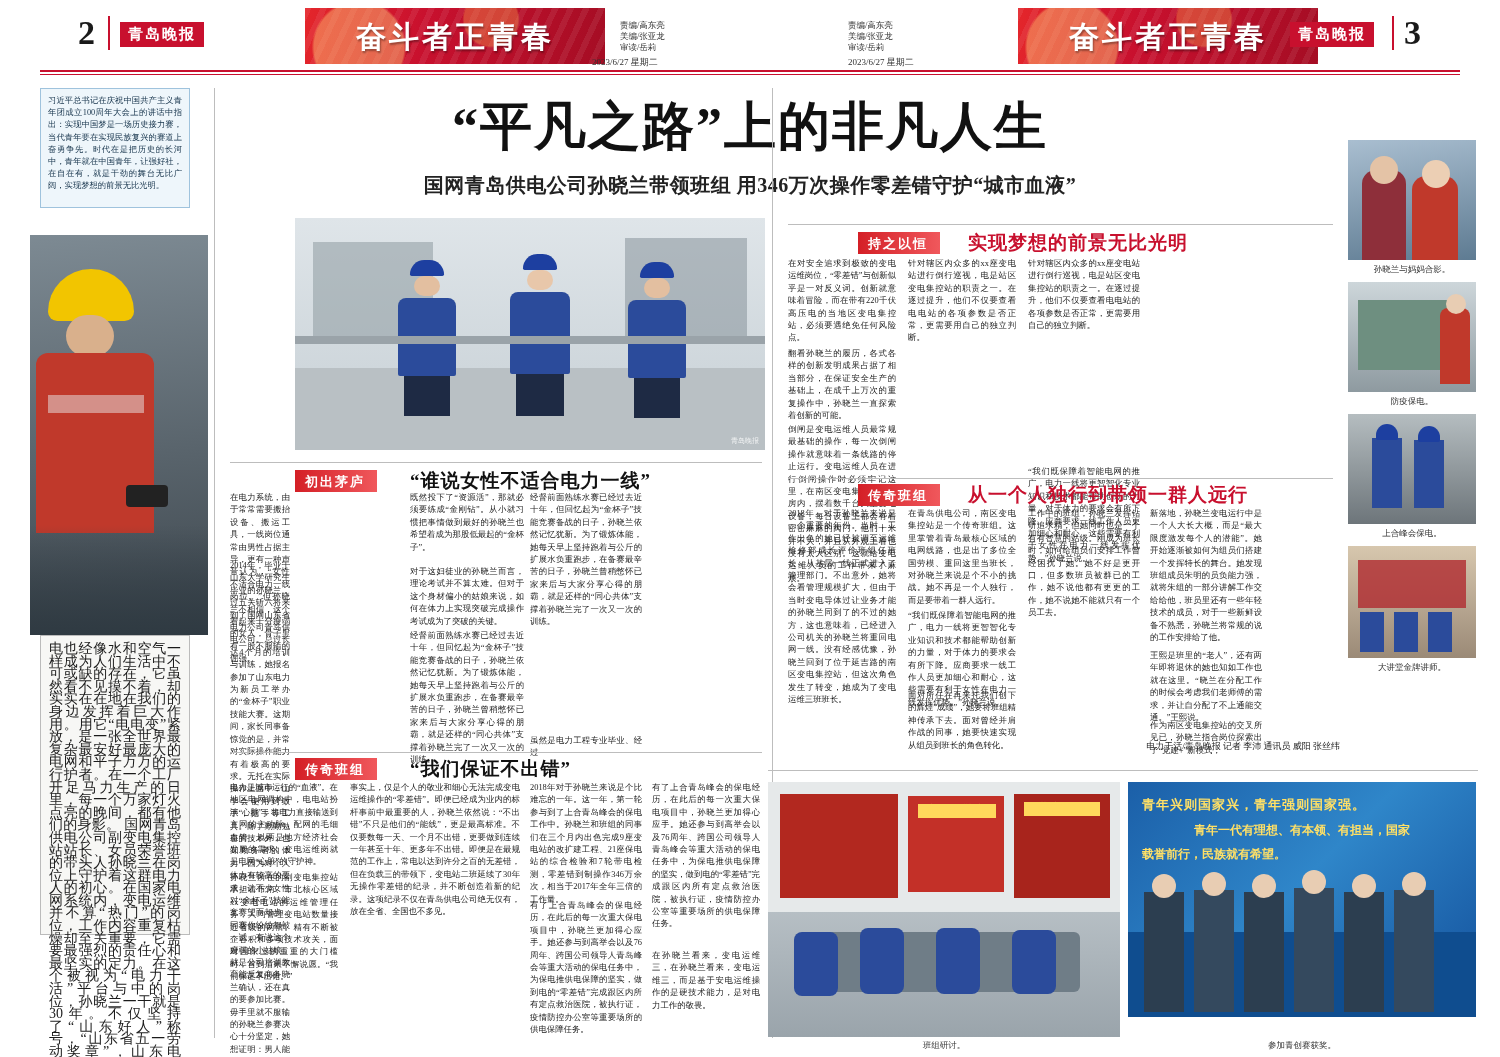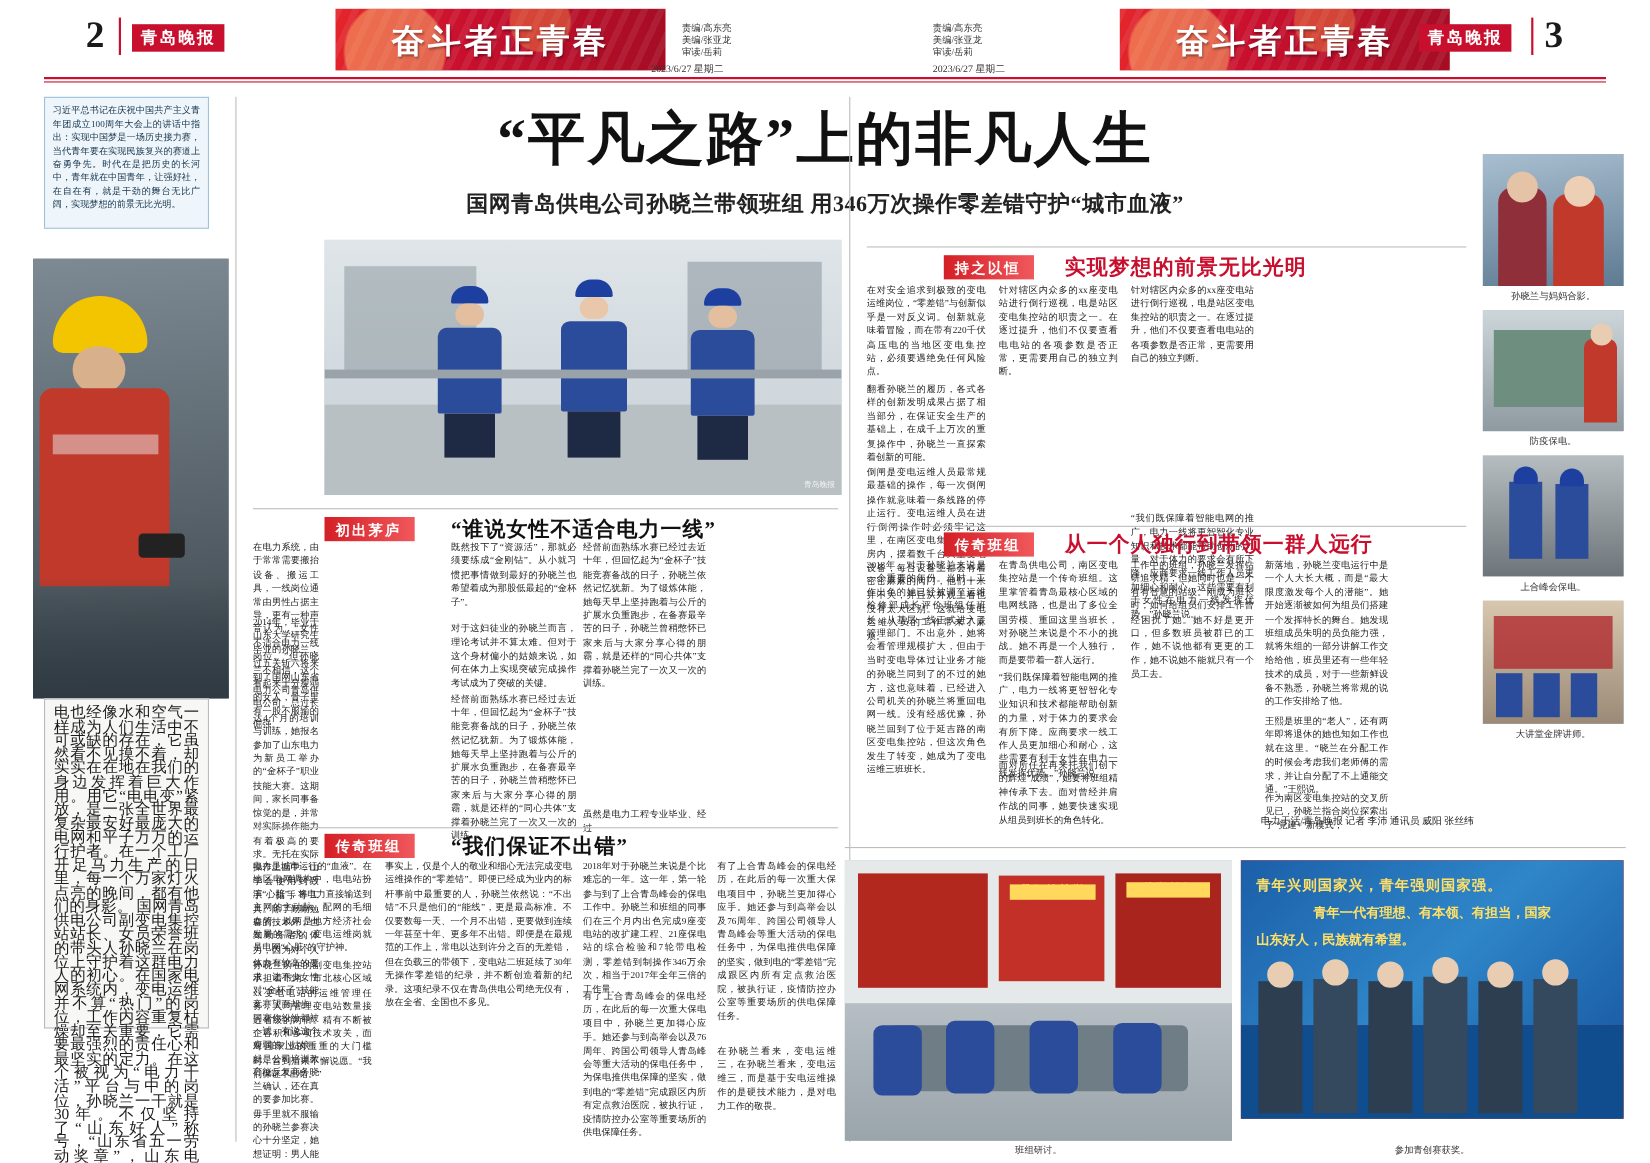--- a/index.html
+++ b/index.html
@@ -321,21 +321,21 @@
     <div class="blurb-red" style="left:140px;top:20px;width:96px;font-size:12px;color:#ffd85c;">我们的荣誉</div>
     <div class="blurb-red" style="left:246px;top:18px;width:96px;font-size:12px;color:#ffd85c;">载誉前行</div>
   </div>
   <div class="cap" style="left:768px;top:1040px;width:352px;">班组研讨。</div>
 
   <div class="photo ph-red" style="left:1128px;top:782px;width:348px;height:235px;">
     <div style="position:absolute;left:0;top:0;width:348px;height:150px;background:linear-gradient(135deg,#1b5fa8,#2f86c9 55%,#1b5fa8);"></div>
     <div style="position:absolute;left:0;top:150px;width:348px;height:105px;background:#0f4d8f;"></div>
     <div style="position:absolute;left:14px;top:14px;width:320px;height:22px;color:#ffe066;font-size:13px;font-weight:bold;letter-spacing:1px;">青年兴则国家兴，青年强则国家强。</div>
     <div style="position:absolute;left:14px;top:40px;width:320px;height:22px;color:#ffe066;font-size:12px;font-weight:bold;text-align:center;">青年一代有理想、有本领、有担当，国家</div>
-    <div style="position:absolute;left:14px;top:64px;width:320px;height:22px;color:#ffe066;font-size:12px;font-weight:bold;">山东好人，民族就有希望。</div>
+    <div style="position:absolute;left:14px;top:64px;width:320px;height:22px;color:#ffe066;font-size:12px;font-weight:bold;">载誉前行，民族就有希望。</div>
     <div style="position:absolute;left:16px;top:110px;width:40px;height:120px;background:#2c3e50;"></div>
     <div style="position:absolute;left:66px;top:108px;width:40px;height:122px;background:#34495e;"></div>
     <div style="position:absolute;left:116px;top:110px;width:40px;height:120px;background:#2c3e50;"></div>
     <div style="position:absolute;left:166px;top:106px;width:40px;height:124px;background:#34495e;"></div>
     <div style="position:absolute;left:216px;top:110px;width:40px;height:120px;background:#2c3e50;"></div>
     <div style="position:absolute;left:266px;top:108px;width:40px;height:122px;background:#34495e;"></div>
     <div style="position:absolute;left:24px;top:92px;width:24px;height:24px;border-radius:12px;background:#e8cdb3;"></div>
     <div style="position:absolute;left:74px;top:90px;width:24px;height:24px;border-radius:12px;background:#e8cdb3;"></div>
     <div style="position:absolute;left:124px;top:92px;width:24px;height:24px;border-radius:12px;background:#e8cdb3;"></div>
     <div style="position:absolute;left:174px;top:88px;width:24px;height:24px;border-radius:12px;background:#e8cdb3;"></div>

